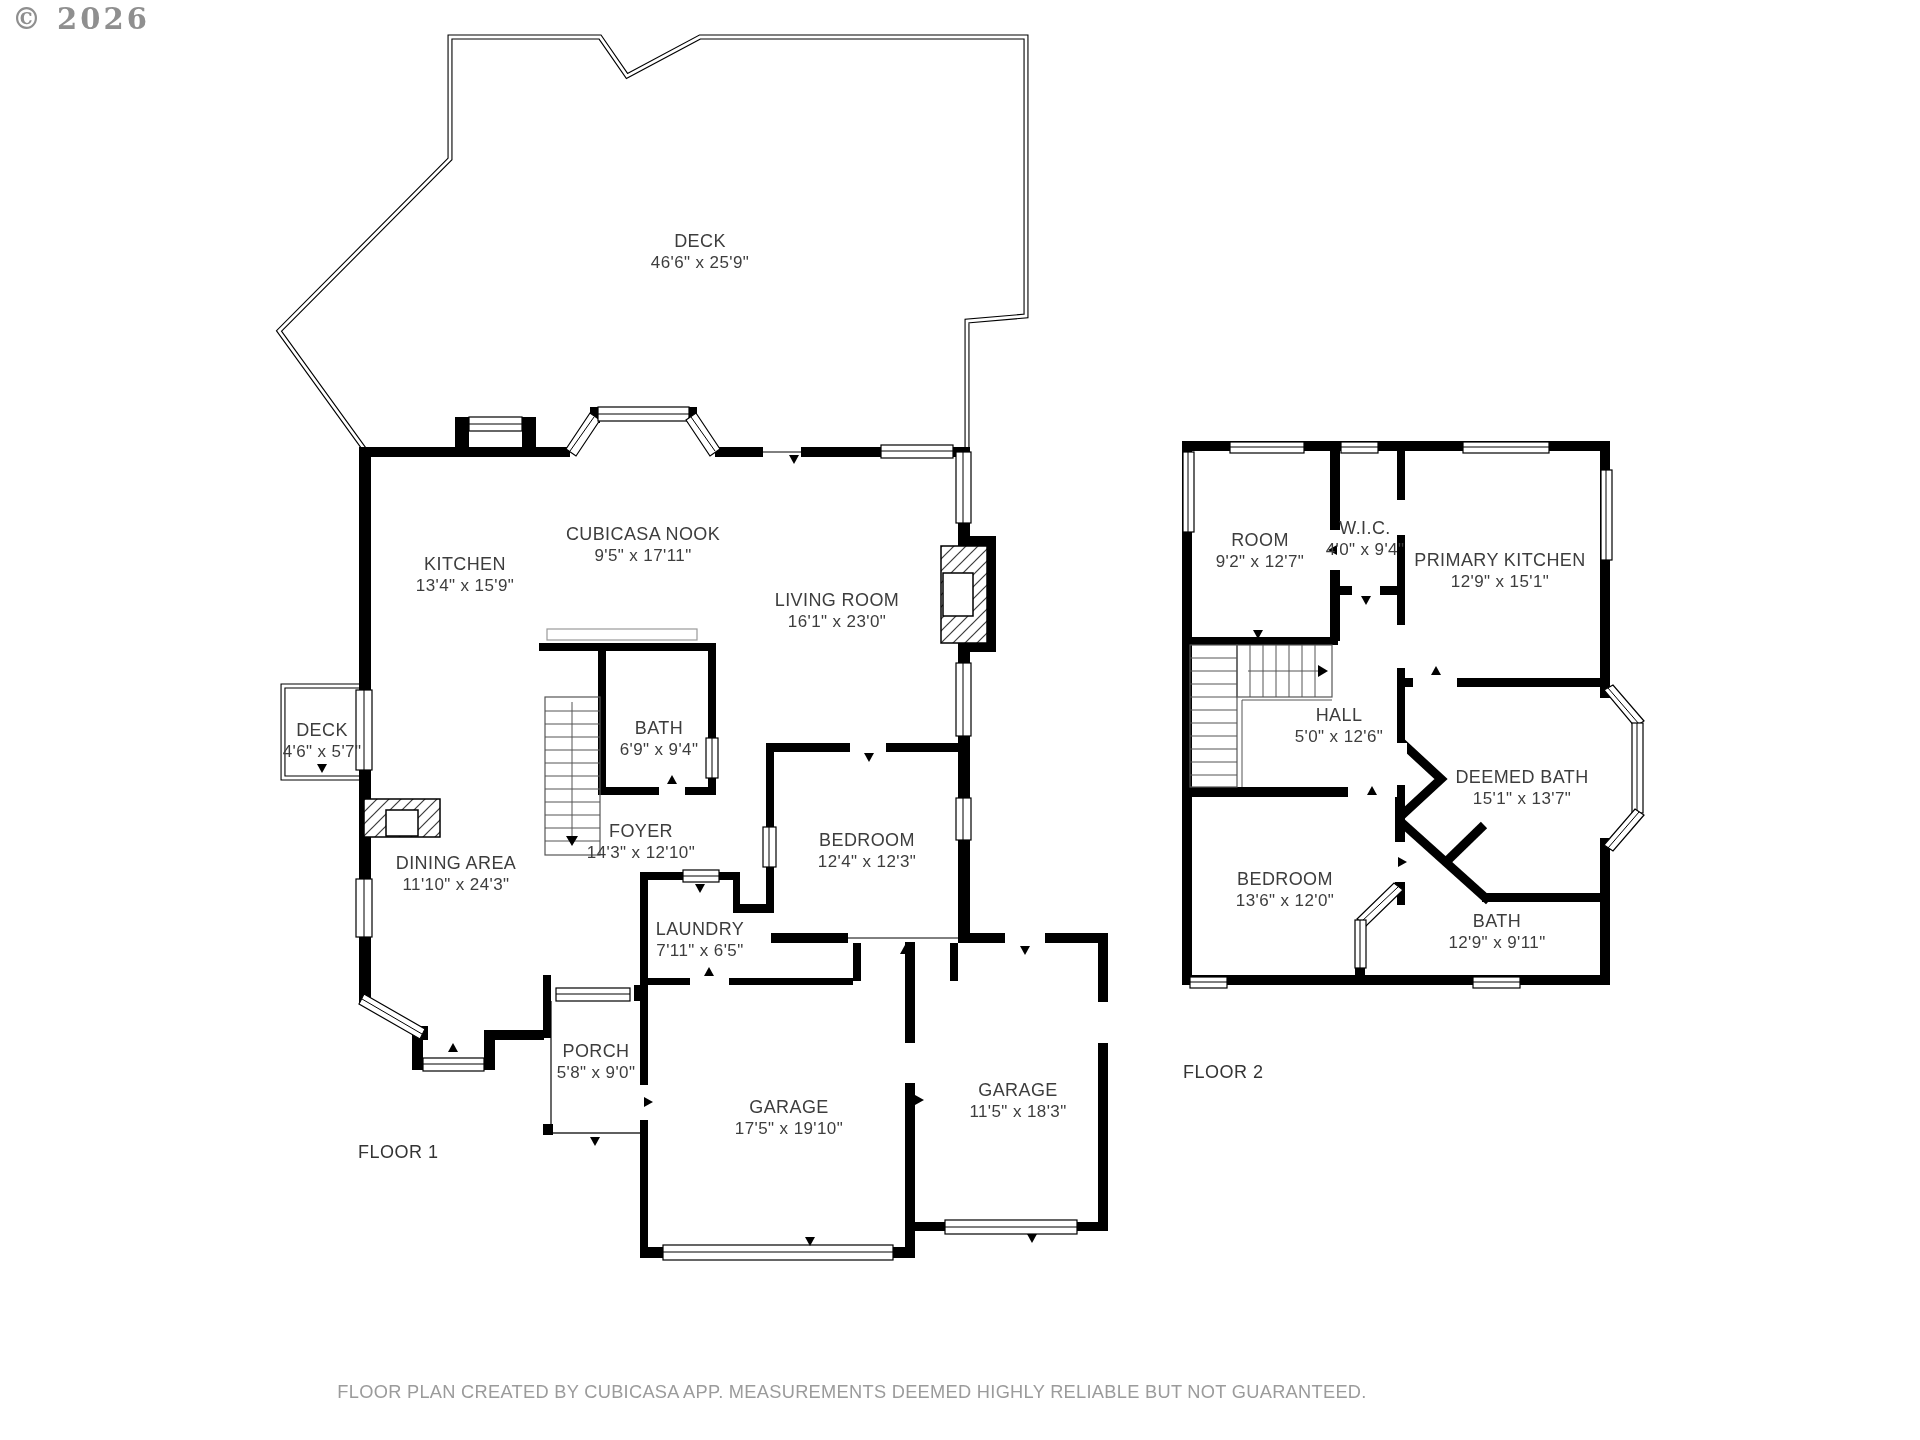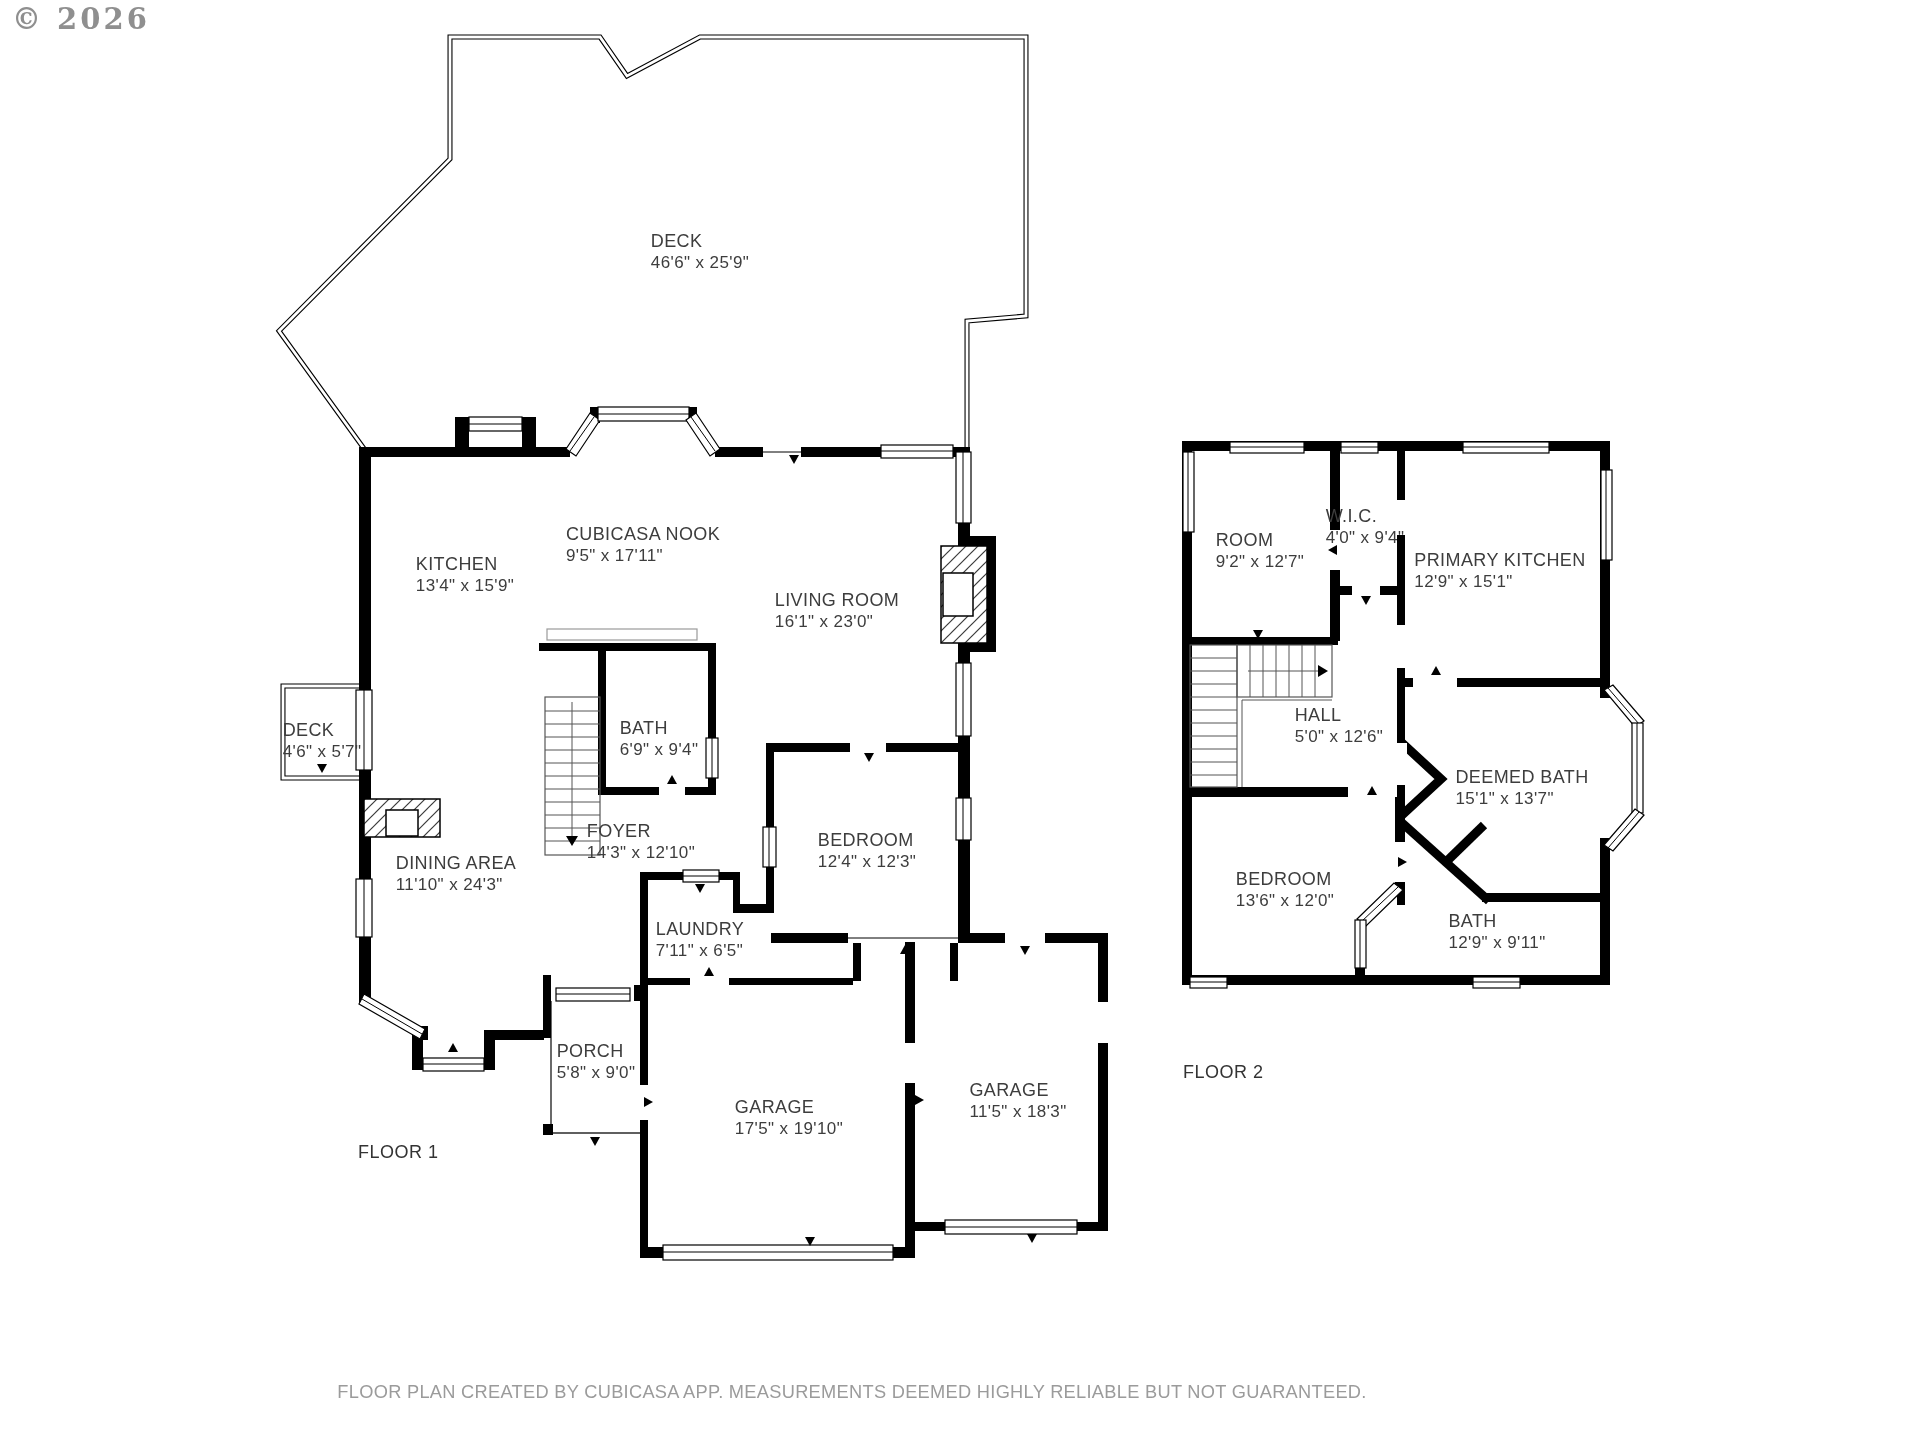--- a/index.html
+++ b/index.html
@@ -11,21 +11,21 @@
   .gap{fill:#fff;}
   .wl{stroke:#000;stroke-width:1;fill:none;}
   .thin{fill:none;stroke:#2b2b2b;stroke-width:1.4;}
   .dblo{fill:none;stroke:#000;stroke-width:5;}
   .dbli{fill:none;stroke:#fff;stroke-width:2.8;}
   .srect{fill:none;stroke:#555;stroke-width:1.2;}
   .tread{stroke:#555;stroke-width:1;fill:none;}
   .hrect{stroke:#000;stroke-width:1.5;}
   .counter{fill:#fff;stroke:#9a9a9a;stroke-width:1.2;}
   .tri{fill:#000;}
-  .lbl{position:absolute;transform:translate(-50%,-50%);
+  .lbl{position:absolute;transform:translate(-50%,-50%);text-align:center;
        color:#3d3d3d;letter-spacing:.4px;white-space:nowrap;line-height:22px;}
   .lbl .nm{font-size:18px;}
   .lbl .dm{font-size:17px;}
   .floor-tag{position:absolute;transform:translateY(-50%);font-size:18px;color:#333;
              letter-spacing:.5px;white-space:nowrap;margin-top:40px;}
   .copyright{position:absolute;left:12px;top:2px;font-family:"DejaVu Serif",serif;
              font-size:29px;font-weight:600;color:#8f8f8f;letter-spacing:3px;}
   .footer{position:absolute;left:50%;top:1381px;transform:translateX(-50%) scaleX(.96);
           font-size:19px;color:#9b9b9b;letter-spacing:.3px;white-space:nowrap;}
 </style>
@@ -420,21 +420,21 @@
 </div>
 <div class="lbl" style="left:1018px;top:1101px">
   <div class="nm">GARAGE</div>
   <div class="dm">11'5" x 18'3"</div>
 </div>
 
 <div class="lbl" style="left:1260px;top:551px">
   <div class="nm">ROOM</div>
   <div class="dm">9'2" x 12'7"</div>
 </div>
-<div class="lbl" style="left:1365px;top:527px">
+<div class="lbl" style="left:1365px;top:539px">
   <div class="nm">W.I.C.</div>
   <div class="dm">4'0" x 9'4"</div>
 </div>
 <div class="lbl" style="left:1500px;top:571px">
   <div class="nm">PRIMARY KITCHEN</div>
   <div class="dm">12'9" x 15'1"</div>
 </div>
 <div class="lbl" style="left:1339px;top:726px">
   <div class="nm">HALL</div>
   <div class="dm">5'0" x 12'6"</div>

